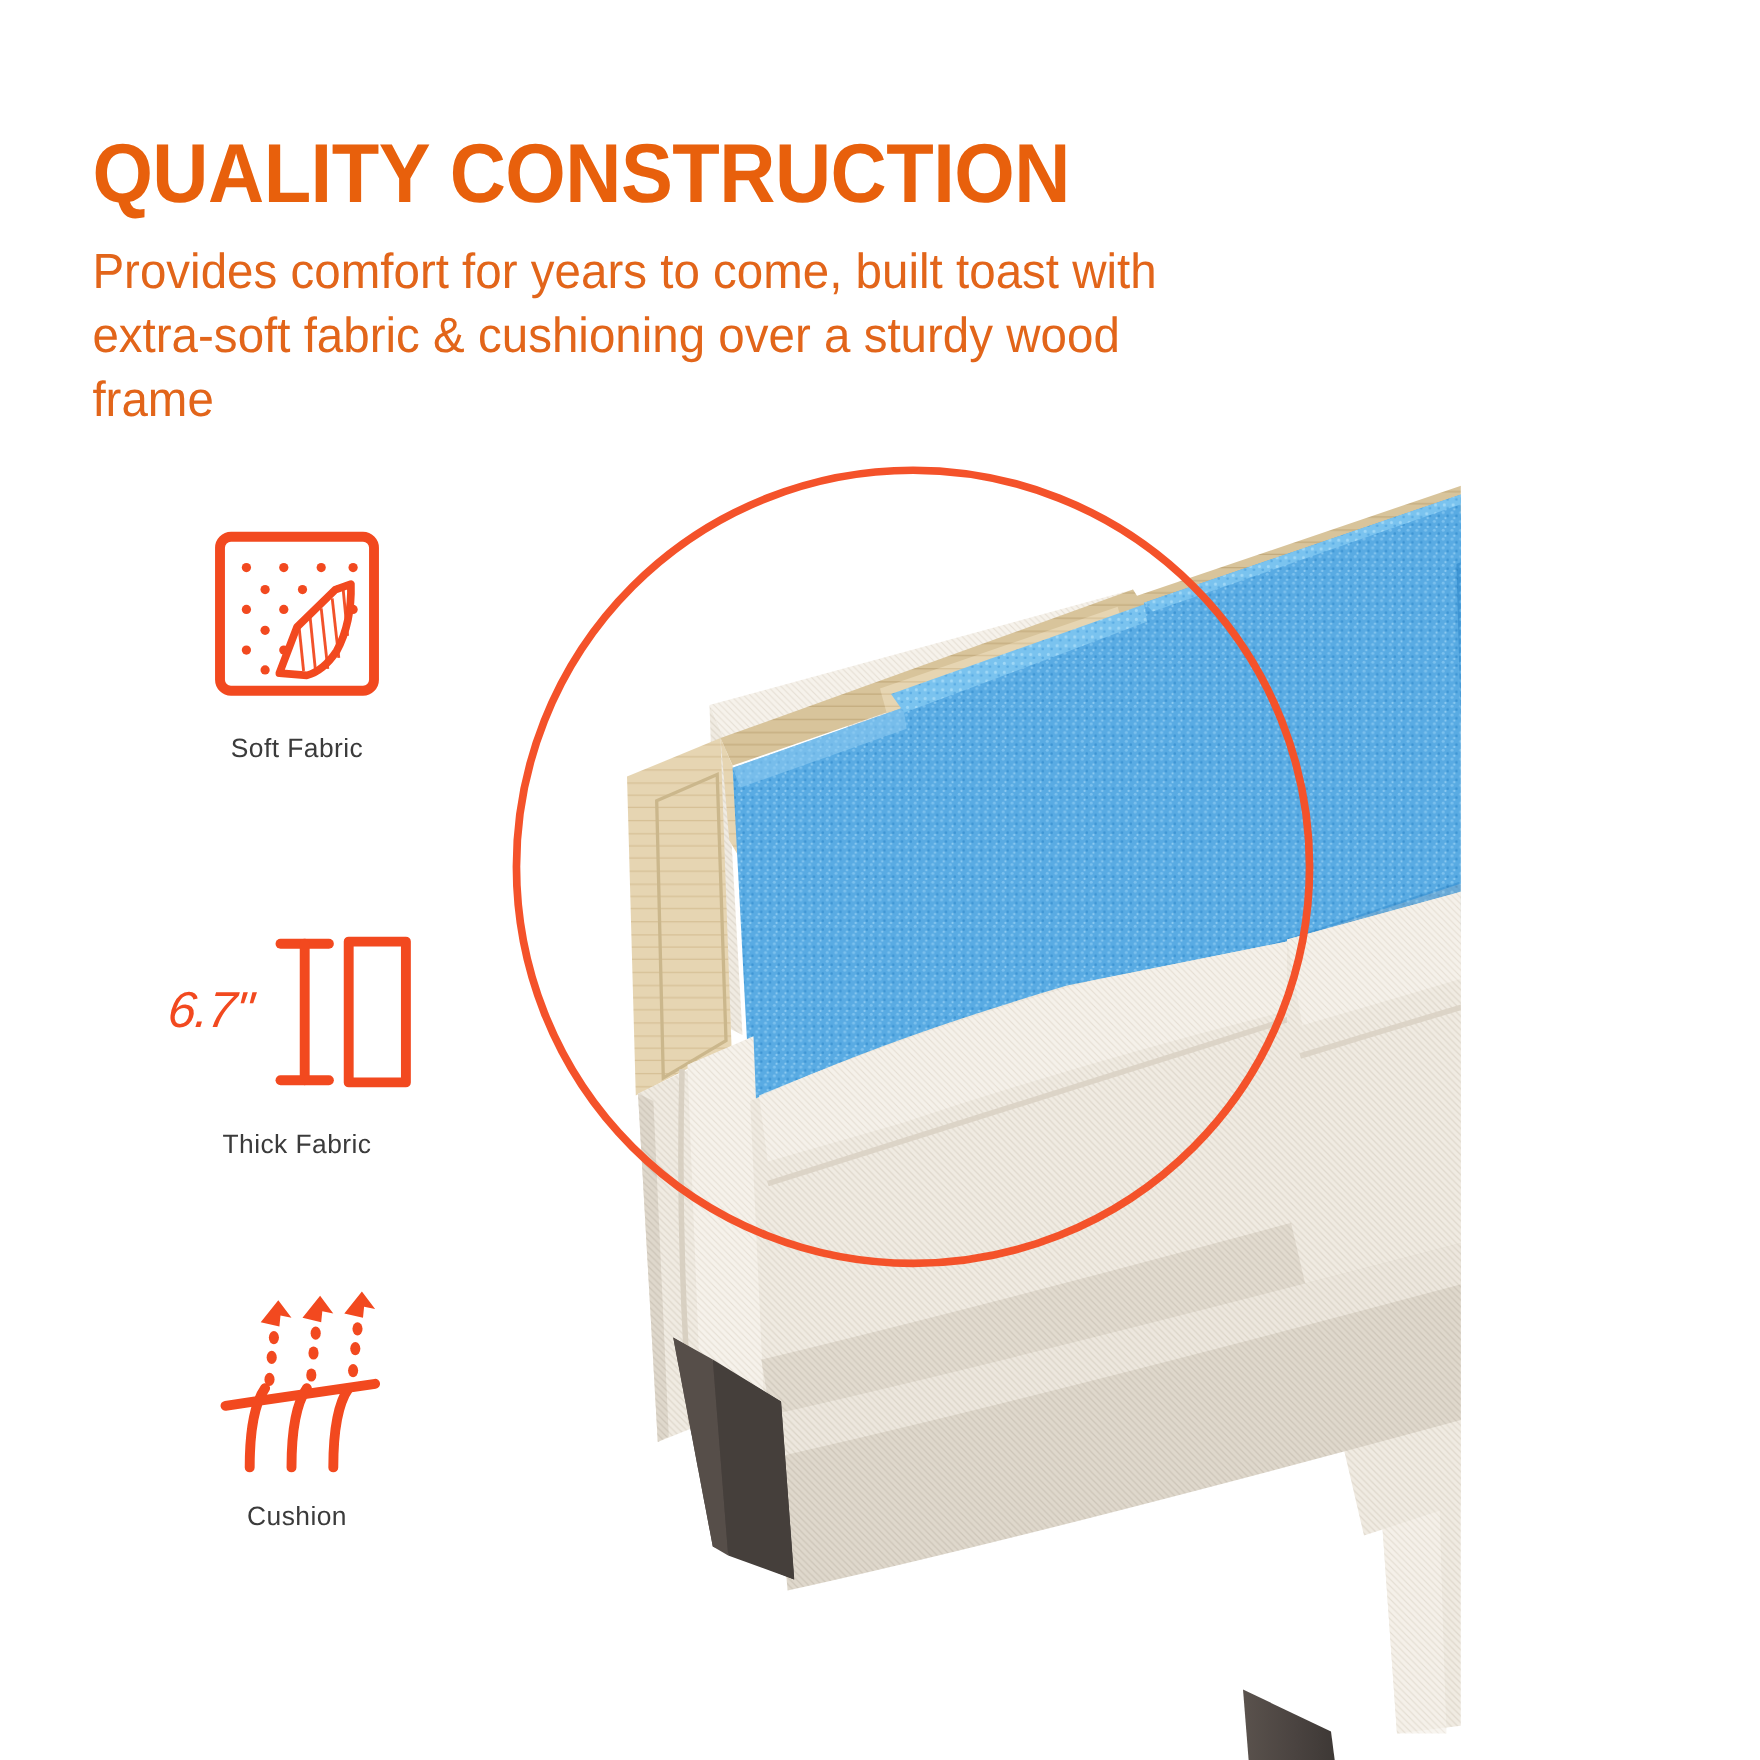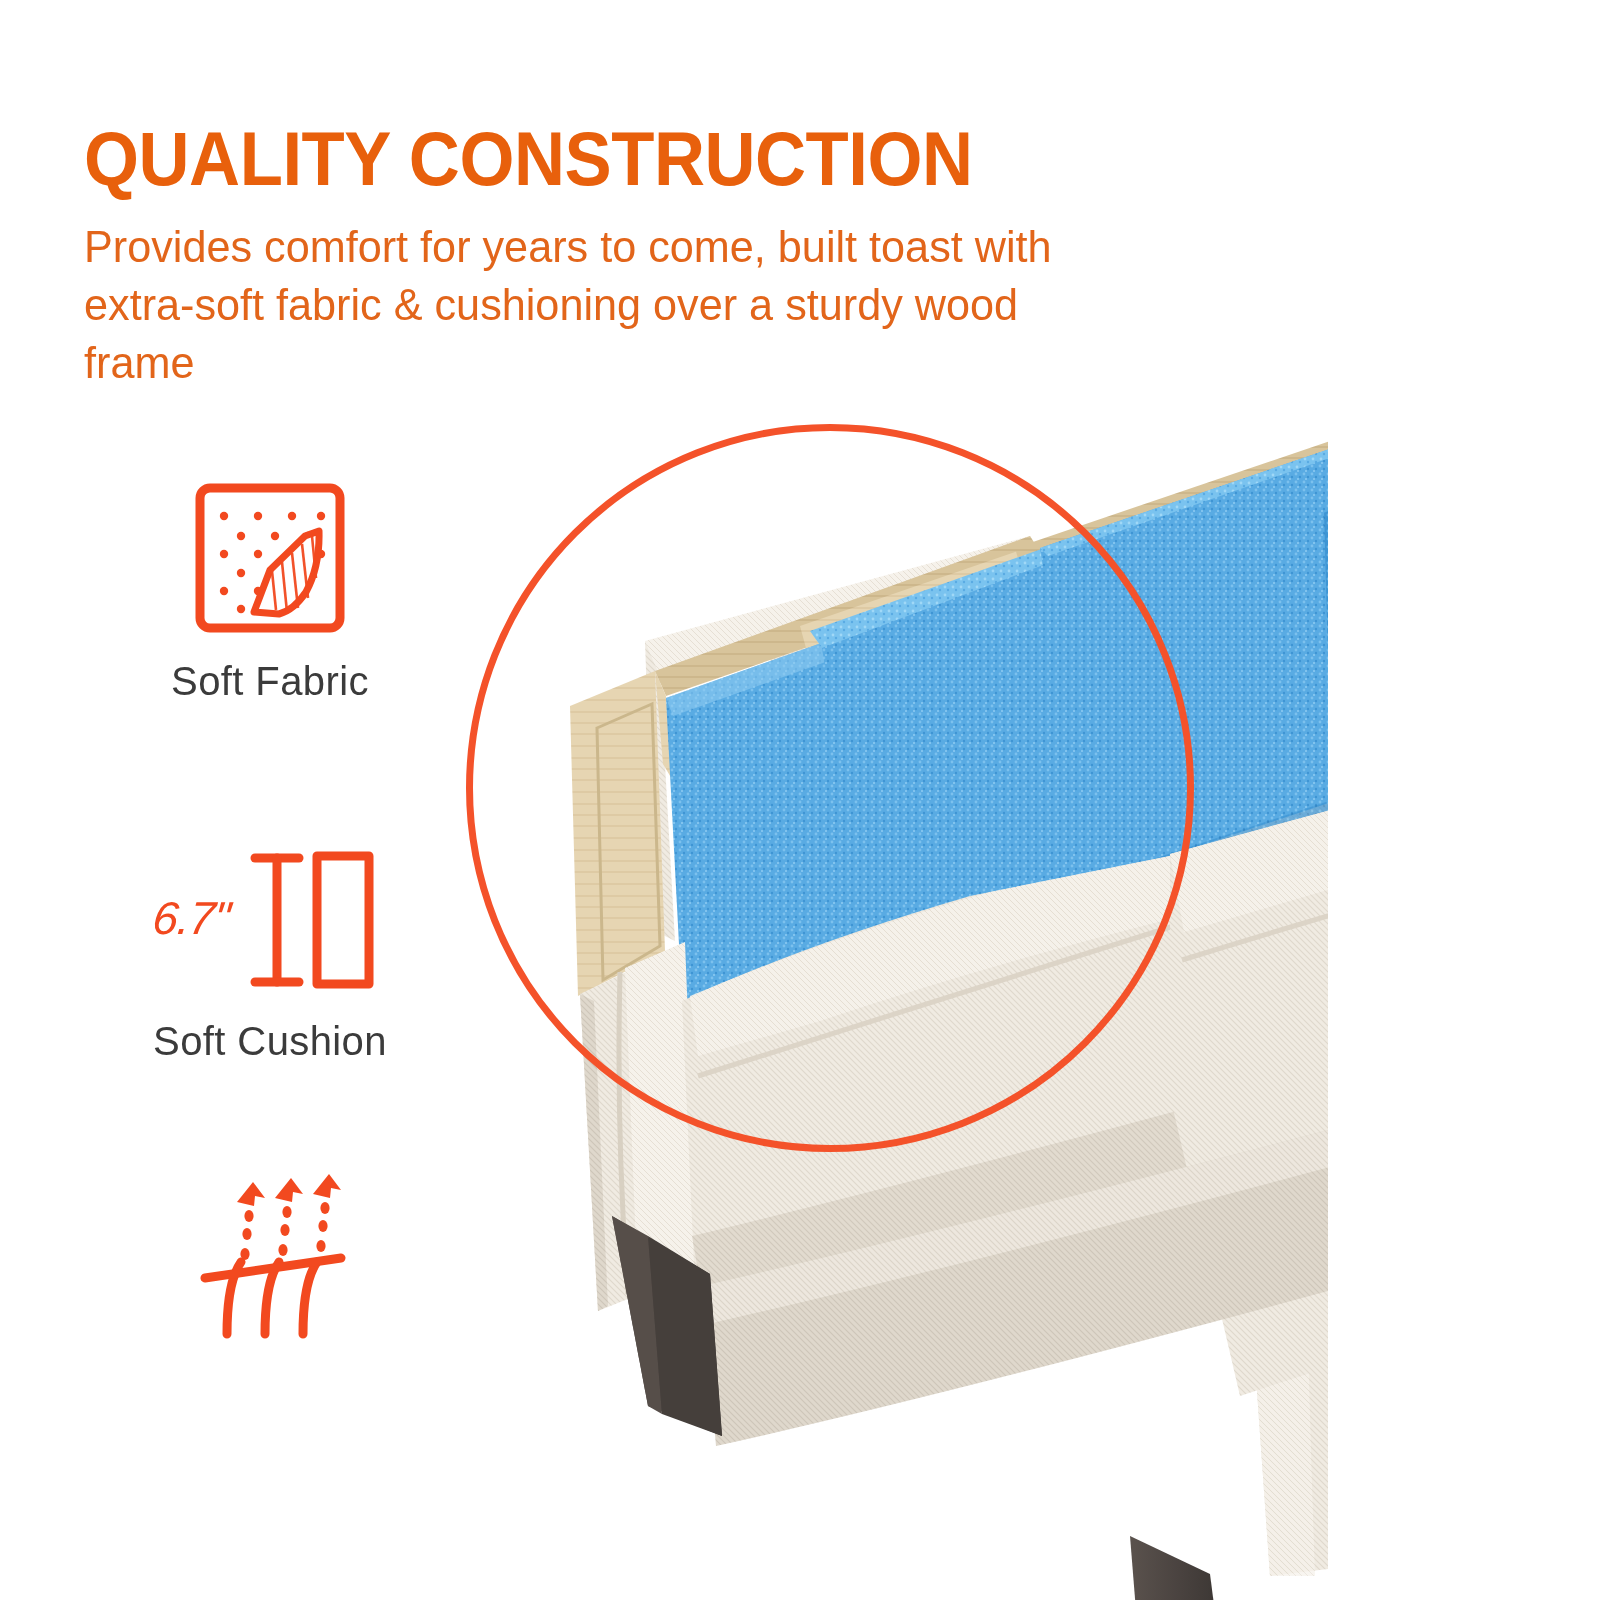--- a/index.html
+++ b/index.html
@@ -63,21 +63,21 @@
 
   .feature-icon {
     height: 168px;
     display: flex;
     align-items: center;
     justify-content: center;
   }
   .feature-label {
     margin-top: 14px;
     font-family: "Liberation Sans", sans-serif;
-    font-size: 40px;
+    font-size: 24px;
     line-height: 50px;
     font-weight: normal;
     color: #3B3B3B;
     letter-spacing: 0.4px;
   }
   .feature-label .lbl-line { display: block; }
 
   
   .dim-row {
     display: flex;
@@ -175,21 +175,21 @@
         <g stroke="#F2491F" stroke-width="9" stroke-linecap="round" fill="none">
           <line x1="18" y1="24" x2="62" y2="24"></line>
           <line x1="40" y1="24" x2="40" y2="148"></line>
           <line x1="18" y1="148" x2="62" y2="148"></line>
         </g>
 
         <rect x="80" y="22" width="52" height="128" fill="none" stroke="#F2491F" stroke-width="9" stroke-linejoin="round"></rect>
       </svg>
     </div>
     <div class="feature-label">
-      <span class="lbl-line">Soft Cushion</span>
+      <span class="lbl-line">Thick Fabric</span>
     </div>
   </div>
 
   <div class="feature" id="feature-breathable">
     <div class="feature-icon">
       <svg width="190" height="180" viewBox="0 0 190 180">
 
         <g stroke="#F2491F" stroke-width="9" fill="none" stroke-linecap="round">
           <path d="M52 168 Q52 116 66 96"></path>
           <path d="M90 168 Q90 116 104 96"></path>
@@ -211,20 +211,21 @@
         </g>
 
         <g fill="#F2491F">
           <path d="M62 36 L78 16 L90 32 L80 30 L79 40 Z"></path>
           <path d="M100 32 L116 12 L128 28 L118 26 L117 36 Z"></path>
           <path d="M138 28 L154 8 L166 24 L156 22 L155 32 Z"></path>
         </g>
       </svg>
     </div>
     <div class="feature-label">
+      <span class="lbl-line">Cushion</span>
     </div>
   </div>
 
   <div id="photo">
     <svg width="1130" height="1540" viewBox="0 0 1130 1540">
       <defs>
 
         <pattern id="weave" width="6" height="6" patternUnits="userSpaceOnUse">
           <rect width="6" height="6" fill="#F0EBE2"></rect>
           <path d="M0 0 L6 6 M-1 5 L1 7 M5 -1 L7 1" stroke="#DFD8CC" stroke-width="1.1"></path>

